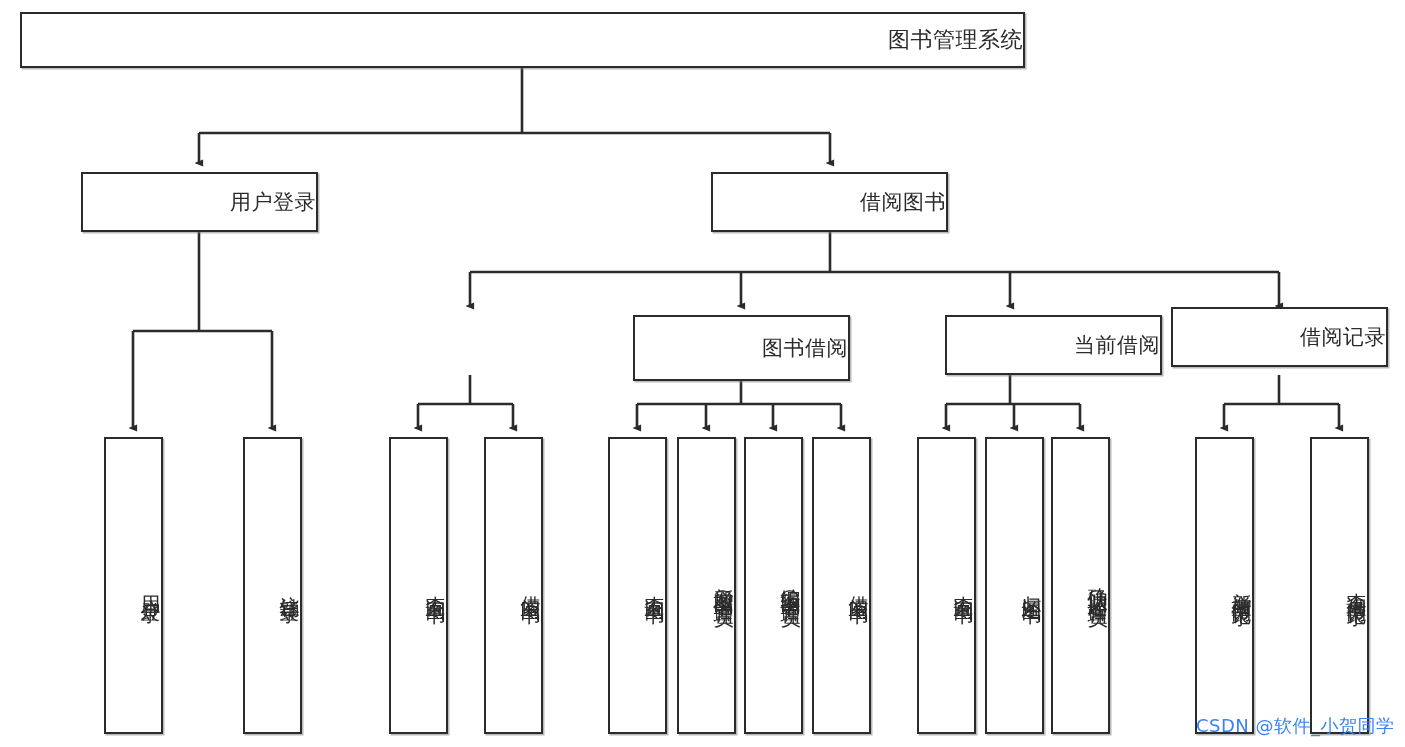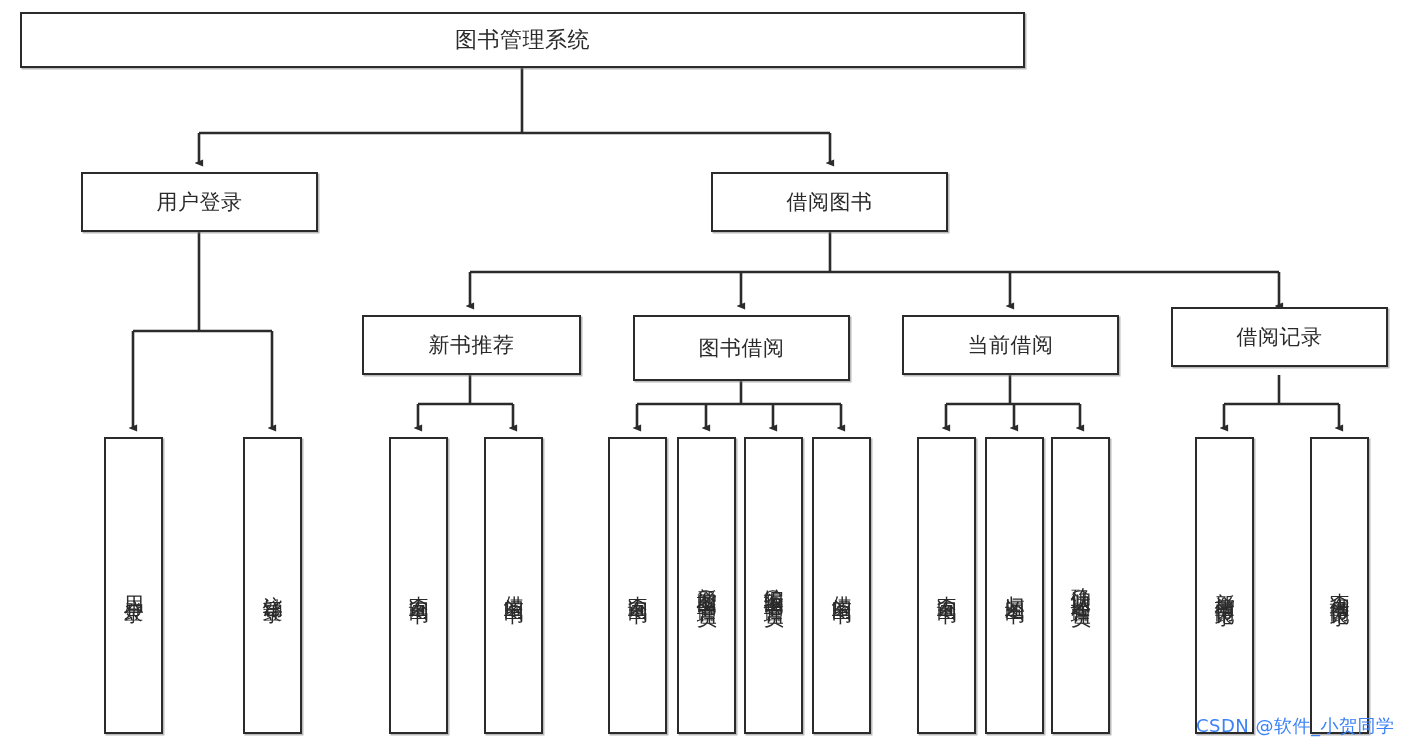--- a/index.html
+++ b/index.html
@@ -25,21 +25,21 @@
     width: 1405px;
     height: 747px;
   }
   .node-box {
     position: absolute;
     box-sizing: border-box;
     background: #ffffff;
     border: 2.2px solid #2b2b2b;
     display: flex;
     align-items: center;
-    justify-content: center;
+    justify-content: flex-end;
     box-shadow: 1.5px 1.5px 0 rgba(130,130,130,0.55);
   }
   .node-label {
     color: #2a2a2a;
     font-size: 21px;
     line-height: 1.08;
     letter-spacing: 0.5px;
     white-space: nowrap;
     text-align: center;
     font-family: "DejaVu Sans", "Liberation Sans", sans-serif;
@@ -122,29 +122,26 @@
   </div>
 
   <div class="node-box" style="left:81px; top:172px; width:237px; height:60px;">
     <span class="node-label">用户登录</span>
   </div>
 
   <div class="node-box" style="left:711px; top:172px; width:237px; height:60px;">
     <span class="node-label">借阅图书</span>
   </div>
 
-  <div class="node-box" style="left:362px; top:315px; width:219px; height:60px;">
-    <span class="node-label">新书推荐</span>
-  </div>
 
   <div class="node-box" style="left:633px; top:315px; width:217px; height:66px;">
     <span class="node-label">图书借阅</span>
   </div>
 
-  <div class="node-box" style="left:902px; top:315px; width:217px; height:60px;">
+  <div class="node-box" style="left:945px; top:315px; width:217px; height:60px;">
     <span class="node-label">当前借阅</span>
   </div>
 
   <div class="node-box" style="left:1171px; top:307px; width:217px; height:60px;">
     <span class="node-label">借阅记录</span>
   </div>
 
   <div class="node-box vertical" style="left:104px; top:437px; width:59px; height:297px;">
     <span class="node-label">用户登录</span>
   </div>

